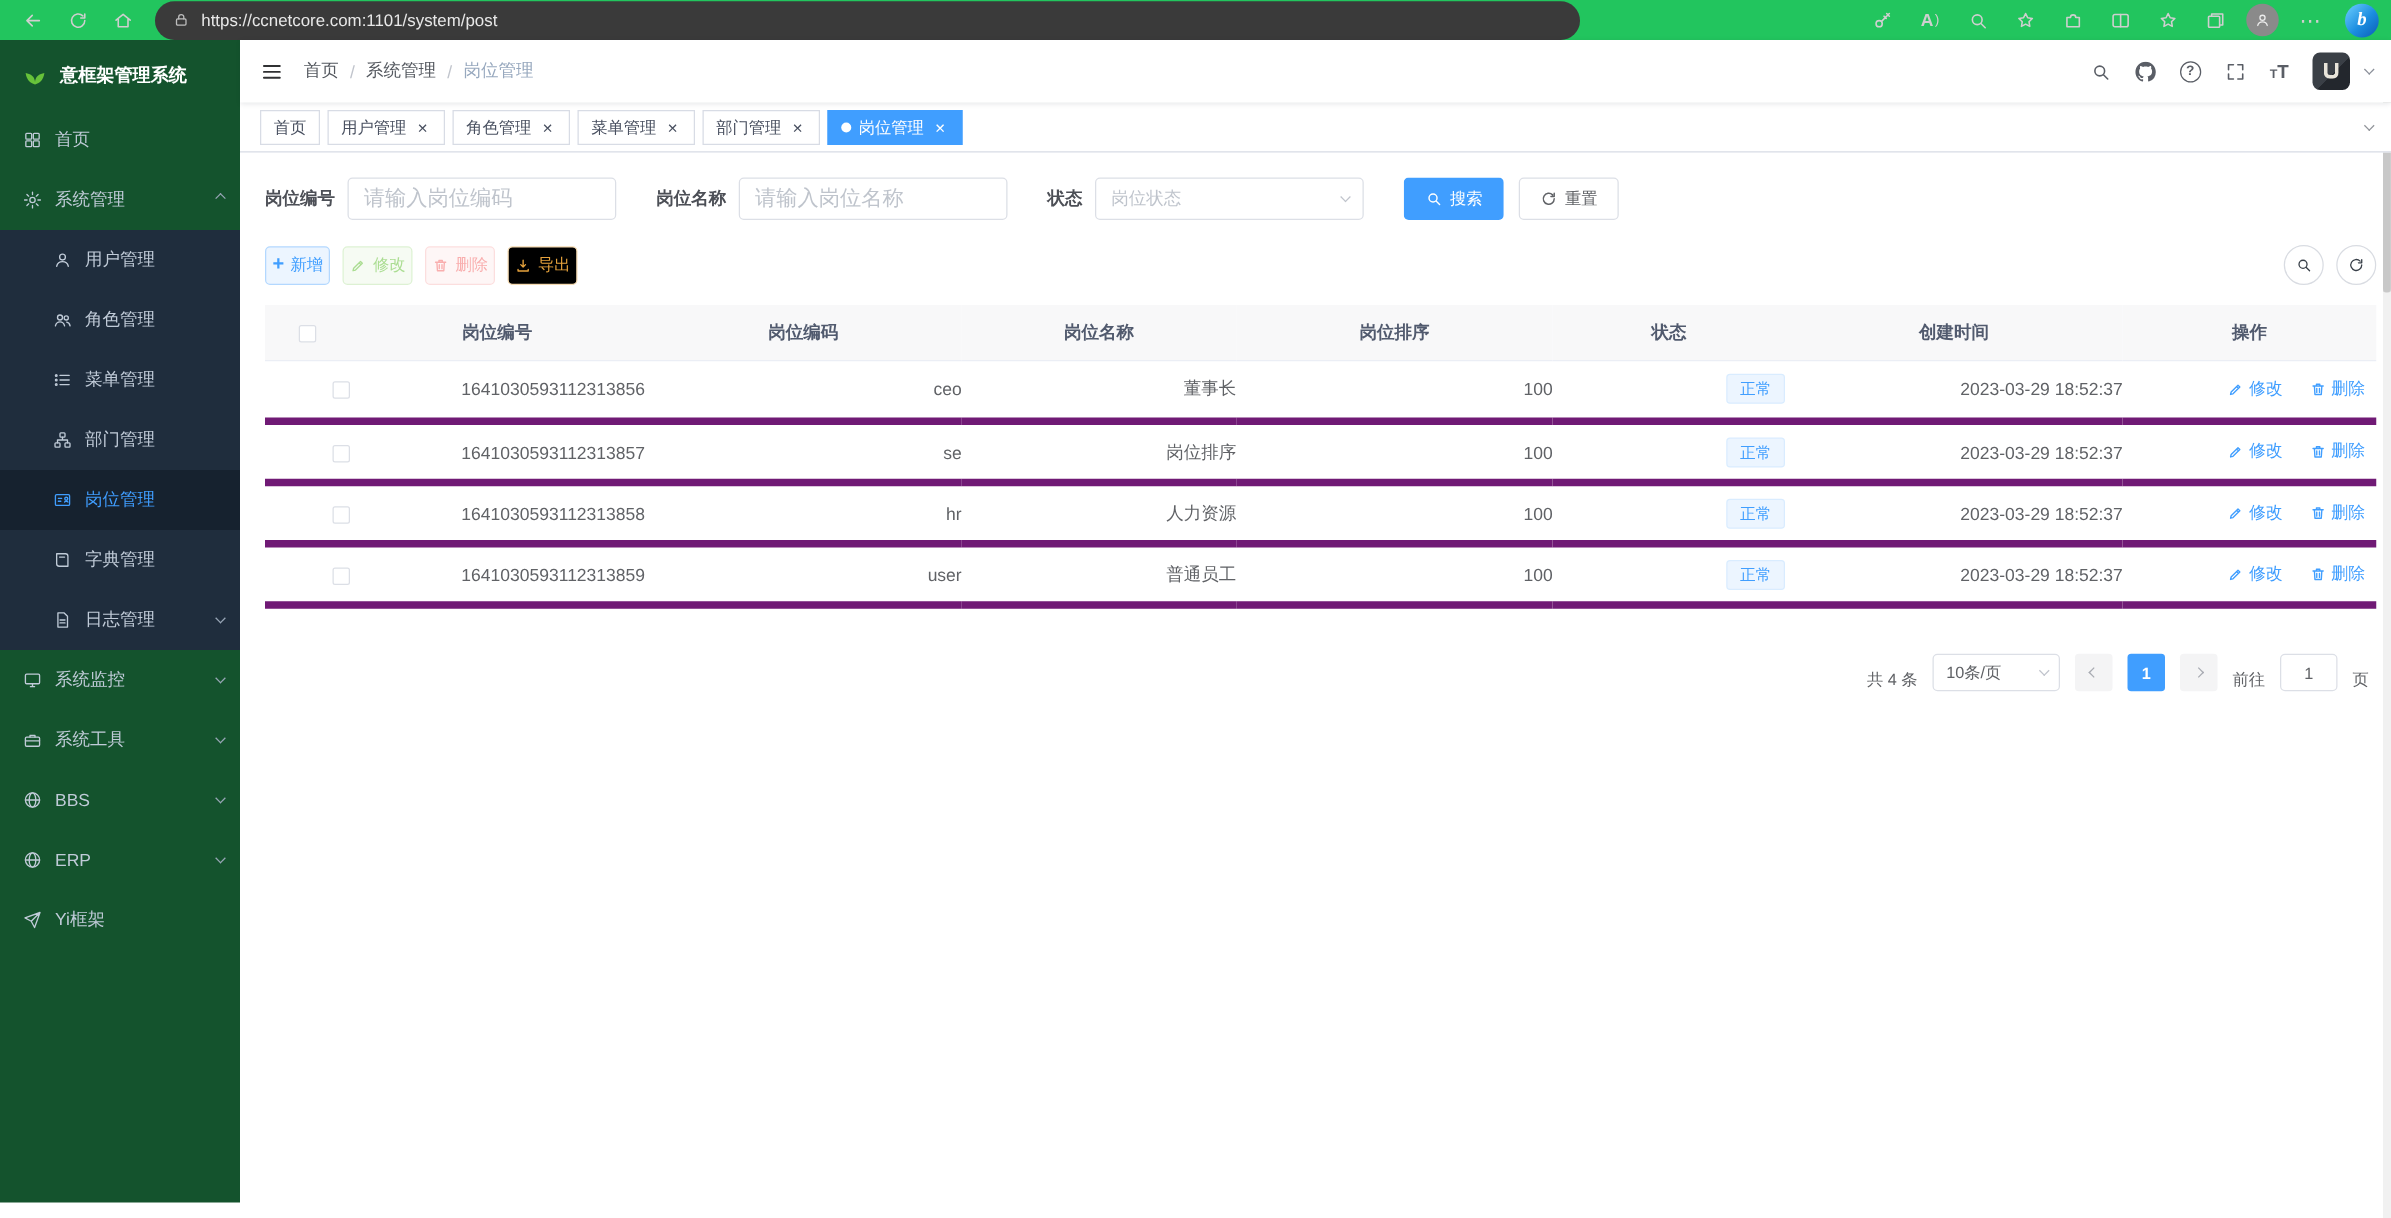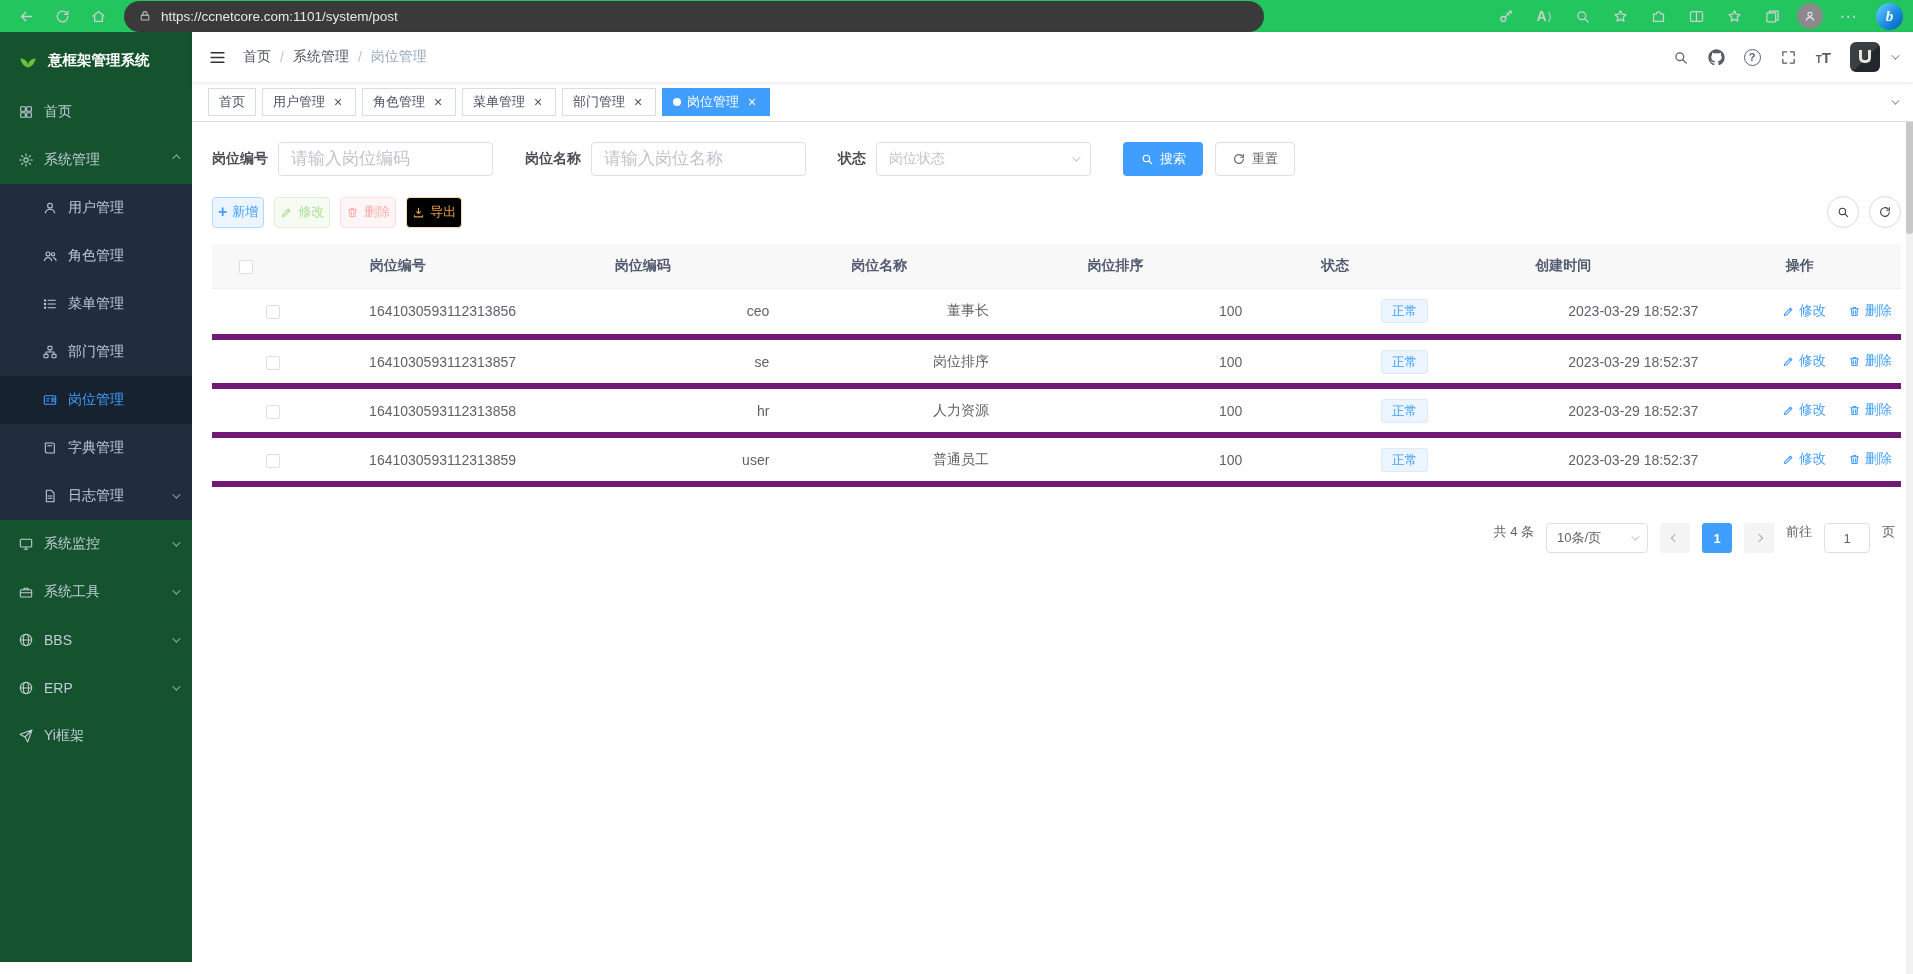--- a/index.html
+++ b/index.html
@@ -129,21 +129,21 @@
        border-bottom: 1px solid #ebeef5; text-align: center; }
   td { height: 49px; border-bottom: 6px solid #701a75; text-align: right; }
   .cb { width: 14px; height: 14px; border: 1px solid #dcdfe6; border-radius: 2px; background: #fff;
         display: inline-block; vertical-align: middle; cursor: pointer; }
   .tag-status { display: inline-block; padding: 2px 10px; background: #ecf5ff; border: 1px solid #d9ecff;
                 color: #409eff; font-size: 12.5px; border-radius: 3px; line-height: 18px; }
   .act { color: #409eff; font-size: 13.5px; display: inline-flex; align-items: center; gap: 4px;
          margin: 0 9px; cursor: pointer; text-decoration: none; }
   .act .ic { width: 13px; height: 13px; stroke-width: 2; }
 
-  .pagination { display: flex; align-items: flex-start; justify-content: flex-end; gap: 12px;
+  .pagination { display: flex; align-items: flex-end; justify-content: flex-end; gap: 12px;
                 margin-top: 36px; font-size: 13px; color: #606266; padding-right: 6px; }
   .psel { width: 102px; height: 30px; border: 1px solid #dcdfe6; border-radius: 4px; background: #fff;
           display: flex; align-items: center; justify-content: space-between; padding: 0 10px;
           color: #606266; cursor: pointer; }
   .psel .chev { color: #c0c4cc; }
   .pbtn { width: 30px; height: 30px; background: #f4f4f5; border-radius: 3px; display: flex;
           align-items: center; justify-content: center; color: #a8abb2; cursor: pointer; }
   .pbtn.pg-active { background: #409eff; color: #fff; font-weight: 600; }
   .goto-input { width: 46px; height: 30px; border: 1px solid #dcdfe6; border-radius: 4px;
                 text-align: center; font-size: 13px; color: #606266; outline: none; font-family: inherit; }

